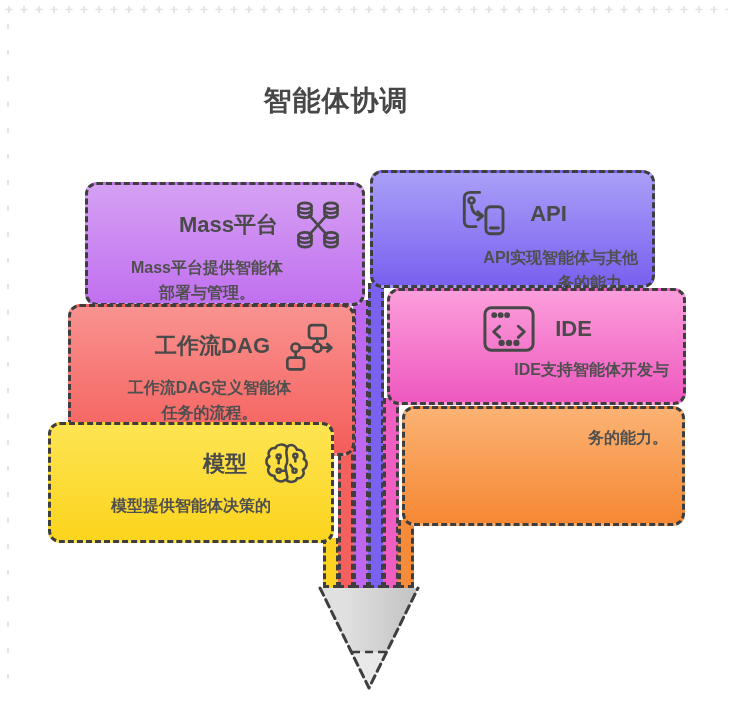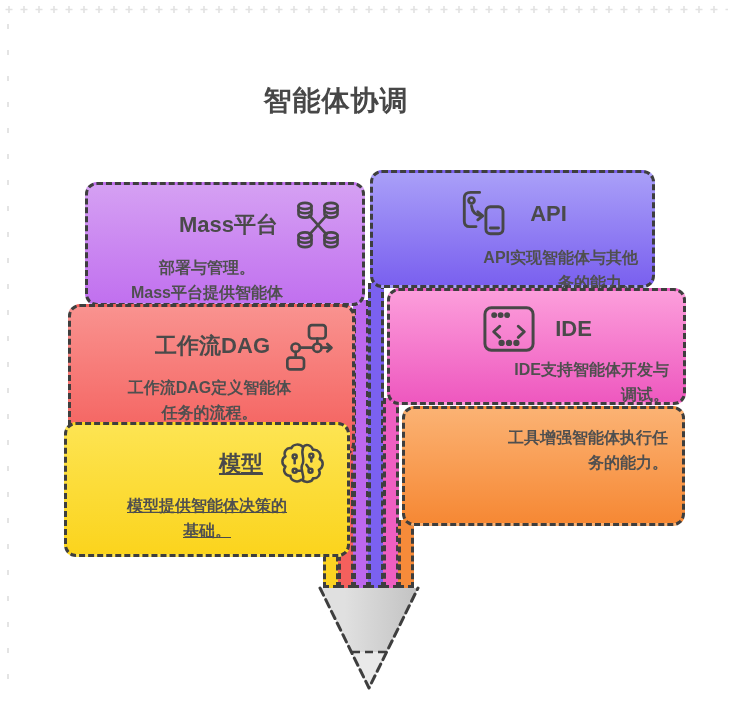--- a/index.html
+++ b/index.html
@@ -20,21 +20,21 @@
   .card {
     position:absolute; border:3px dashed #3e3e3e; border-radius:12px;
   }
   .stripe {
     position:absolute; border-left:3px dashed #3e3e3e; border-right:3px dashed #3e3e3e;
     border-bottom:3px dashed #3e3e3e; z-index:1;
   }
   
   .card-mass  { left:85px;  top:182px; width:280px; height:124px; z-index:2; }
   .card-dag   { left:68px;  top:304px; width:287px; height:152px; z-index:3;padding-left:32px; }
-  .card-model { left:64px;  top:422px; width:286px; height:135px; z-index:4;text-decoration:underline; }
+  .card-model { left:48px;  top:422px; width:286px; height:121px; z-index:4; }
   
   .card-api   { left:370px; top:170px; width:285px; height:118px; z-index:2; }
   .card-ide   { left:387px; top:288px; width:299px; height:117px; z-index:3; }
   .card-tool  { left:402px; top:406px; width:283px; height:120px; z-index:4; }
   
   .stripe-model { left:323px; top:538px; width:16px; height:50px;  }
   .stripe-dag   { left:338px; top:418px; width:16px; height:170px; }
   .stripe-mass  { left:353px; top:300px; width:16px; height:288px; }
   .stripe-api   { left:368px; top:283px; width:16px; height:305px; }
   .stripe-ide   { left:383px; top:398px; width:16px; height:190px; }
@@ -116,22 +116,22 @@
             </g>
             <g>
               <ellipse cx="45" cy="42" rx="7.5" ry="3.5"></ellipse>
                 <path d="M37.5 42 V52 a7.5 3.5 0 0 0 15 0 V42"></path>
                 <path d="M37.5 47 a7.5 3.5 0 0 0 15 0"></path>
             </g>
           </svg>
         </span>
       </div>
       <div class="card-desc desc-shift">
+        <div>Mass平台提供智能体</div>
         <div>部署与管理。</div>
-        <div>Mass平台提供智能体</div>
       </div>
     </div>
   </div>
 
   <div class="card card-api" style="background: linear-gradient(rgb(169, 159, 248), rgb(122, 96, 239));">
     <div class="card-inner-right">
       <div class="title-row-right">
         <span class="card-icon">
           <svg class="icon-svg" width="54" height="56" viewBox="0 0 60 60" fill="none" stroke="#474747" stroke-width="3.2" stroke-linecap="round" stroke-linejoin="round">
             <path d="M24 6 H14 Q7 6 7 12 V38 Q7 44 13 44 H20"></path>
@@ -189,21 +189,20 @@
             <path d="M40 24 L46.5 30 L40 36"></path>
             <circle cx="22" cy="42" r="1.8" fill="#474747"></circle>
             <circle cx="30" cy="42" r="1.8" fill="#474747"></circle>
             <circle cx="38" cy="42" r="1.8" fill="#474747"></circle>
           </svg>
         </span>
         <span class="card-title">IDE</span>
       </div>
       <div class="card-desc">
         <div>IDE支持智能体开发与</div>
-        <div>调试。</div>
       </div>
     </div>
   </div>
 
   <div class="card card-model" style="background: linear-gradient(rgb(253, 228, 82), rgb(251, 212, 29));">
     <div class="card-inner-left">
       <div class="title-row-left">
         <span class="card-title">模型</span>
         <span class="card-icon">
           <svg class="icon-svg" width="52" height="50" viewBox="0 0 60 60" fill="none" stroke="#474747" stroke-width="3" stroke-linecap="round" stroke-linejoin="round">
@@ -215,27 +214,25 @@
             <circle cx="39" cy="38" r="2.4"></circle>
             <path d="M20 24 V29"></path>
             <path d="M40 23 V27"></path>
             <path d="M23 38 H27"></path>
             <path d="M37 35 L34 31"></path>
           </svg>
         </span>
       </div>
       <div class="card-desc">
         <div>模型提供智能体决策的</div>
-        <div>基础。</div>
       </div>
     </div>
   </div>
 
   <div class="card card-tool" style="background: linear-gradient(rgb(251, 178, 115), rgb(246, 136, 52));">
     <div class="card-inner-right">
       <div class="card-desc">
-        <div>工具增强智能体执行任</div>
         <div>务的能力。</div>
       </div>
     </div>
   </div>
 
 </div>
 
 </body></html>

